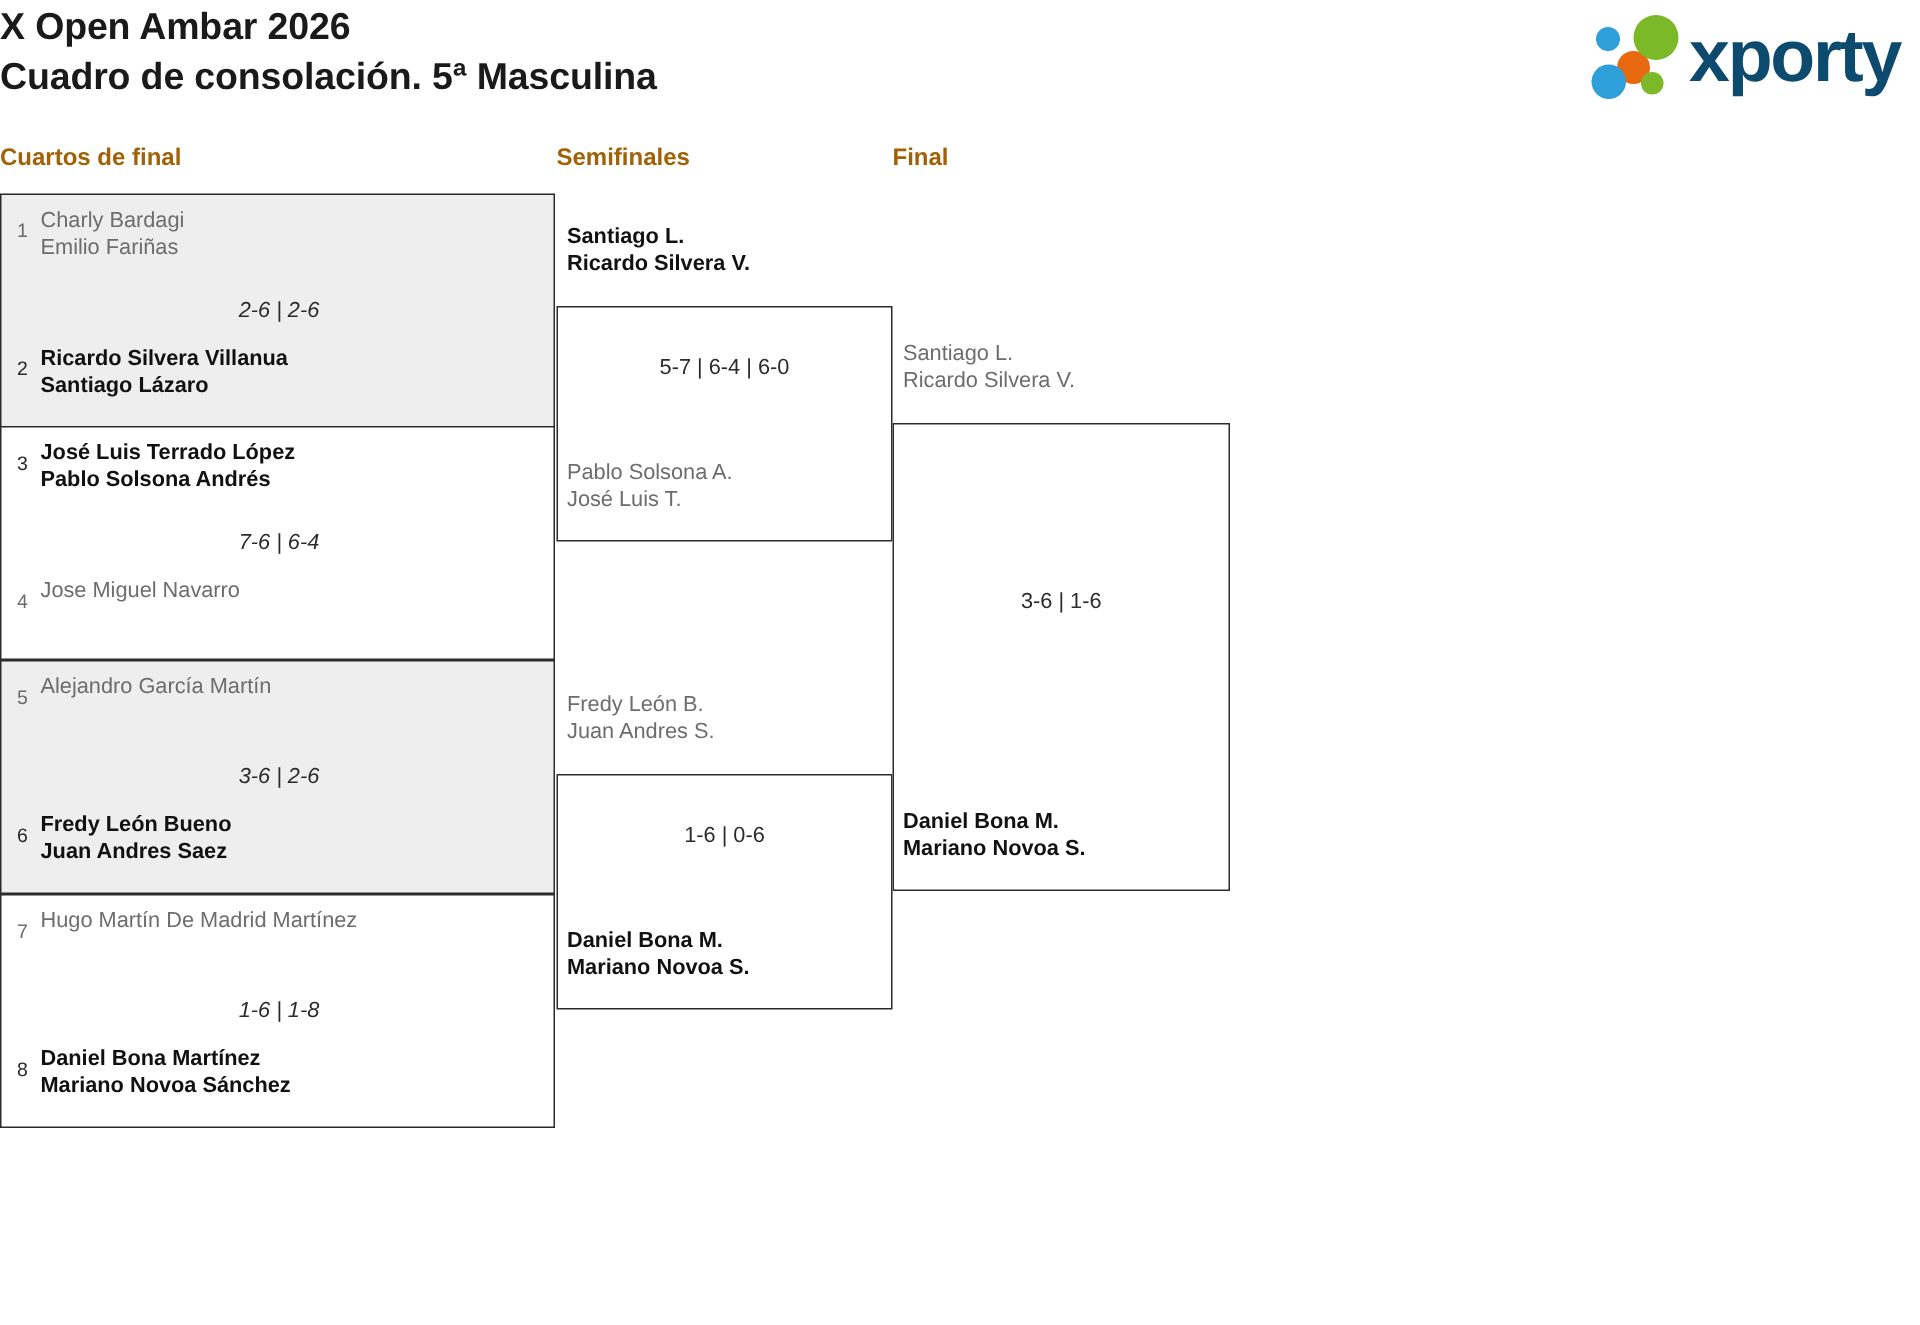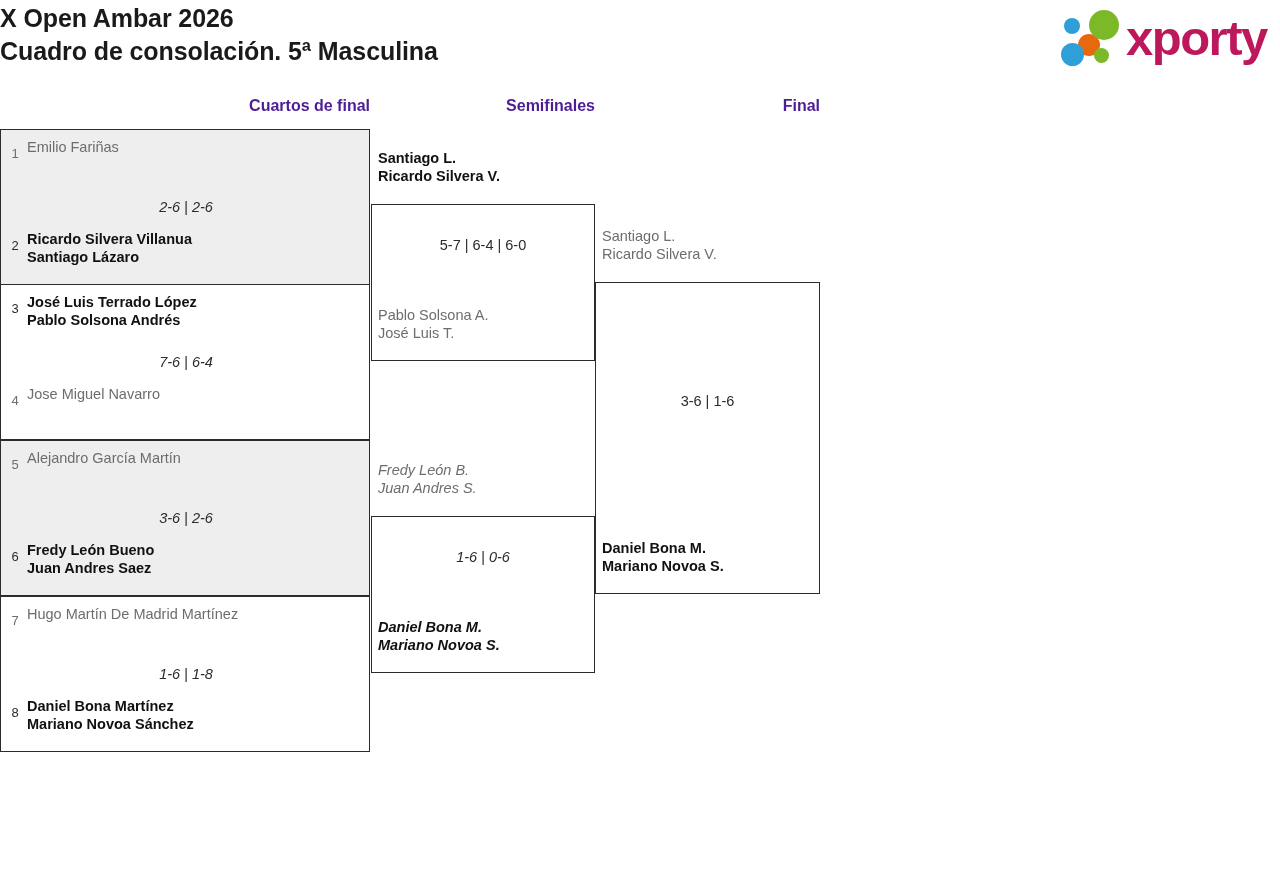--- a/index.html
+++ b/index.html
@@ -45,31 +45,31 @@
   .dot-orange     { left: 20px; top: 26px; width: 22px; height: 22px; background: #e8680f; }
   .dot-green-big  { left: 31px; top: 2px;  width: 30px; height: 30px; background: #7cb928; }
   .dot-blue-big   { left: 3px;  top: 35px; width: 23px; height: 23px; background: #2e9fd9; }
   .dot-green-sm   { left: 36px; top: 40px; width: 15px; height: 15px; background: #7cb928; }
   .logo-word {
     position: absolute;
     left: 78px; top: 3px;
     font-size: 49px;
     font-weight: bold;
     letter-spacing: -1.5px;
-    color: #be185d;
+    color: #0c4a6e;
     line-height: 58px;
   }
 
   
   .round-head {
     position: absolute;
     font-size: 16px;
     font-weight: bold;
-    color: #4c1d95;
-    text-align: right;
+    color: #a16207;
+    text-align: left;
     white-space: nowrap;
   }
   .round-qf { left: 0px;   top: 97px; width: 370px; }
   .round-sf { left: 371px; top: 97px; width: 224px; }
   .round-fi { left: 595px; top: 97px; width: 225px; }
 
   
   .bracket { position: absolute; left: 0; top: 0; width: 1280px; height: 883px; }
 
   
@@ -127,21 +127,21 @@
   
   .sf-box {
     position: absolute;
     left: 371px;
     width: 224px;
     height: 157px;
     border: 1px solid #2b2b2b;
     background: #ffffff;
   }
   .sf-box.s1 { top: 204px; }
-  .sf-box.s2 { top: 516px; font-style: italic; }
+  .sf-box.s2 { top: 516px; }
 
   .sf-name {
     position: absolute;
     left: 6px;
     width: 216px;
     font-size: 14.5px;
     line-height: 18px;
     color: #6d6d6d;
   }
   .sf-name.win { color: #111111; font-weight: bold; }
@@ -215,20 +215,21 @@
 
   <div class="round-head round-qf">Cuartos de final</div>
   <div class="round-head round-sf">Semifinales</div>
   <div class="round-head round-fi">Final</div>
 
   <div class="bracket">
 
     <div class="qf-block shaded b1">
       <div class="seed top">1</div>
       <div class="pair top">
+        <span class="nm">Charly Bardagi</span>
         <span class="nm">Emilio Fariñas</span>
       </div>
       <div class="qf-score">2-6 | 2-6</div>
       <div class="seed bot win">2</div>
       <div class="pair bot win">
         <span class="nm">Ricardo Silvera Villanua</span>
         <span class="nm">Santiago Lázaro</span>
       </div>
     </div>
 

